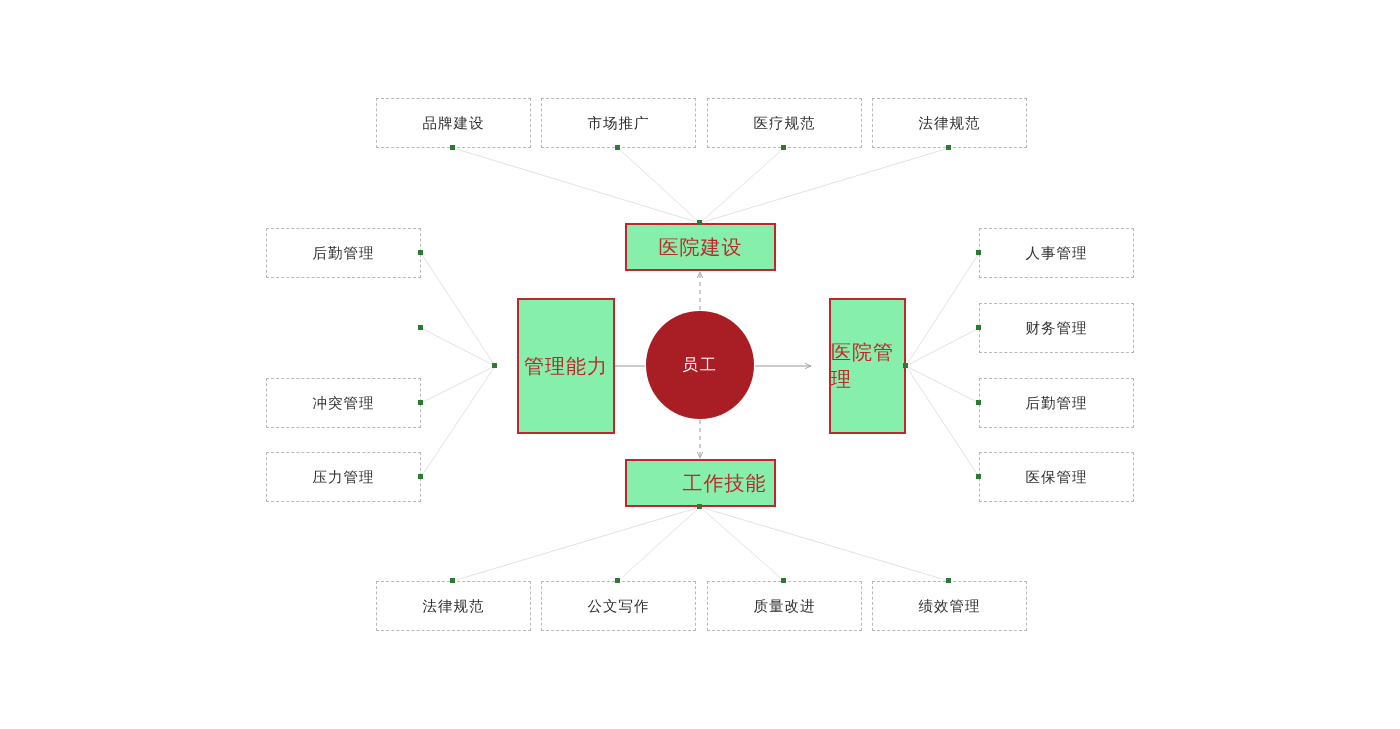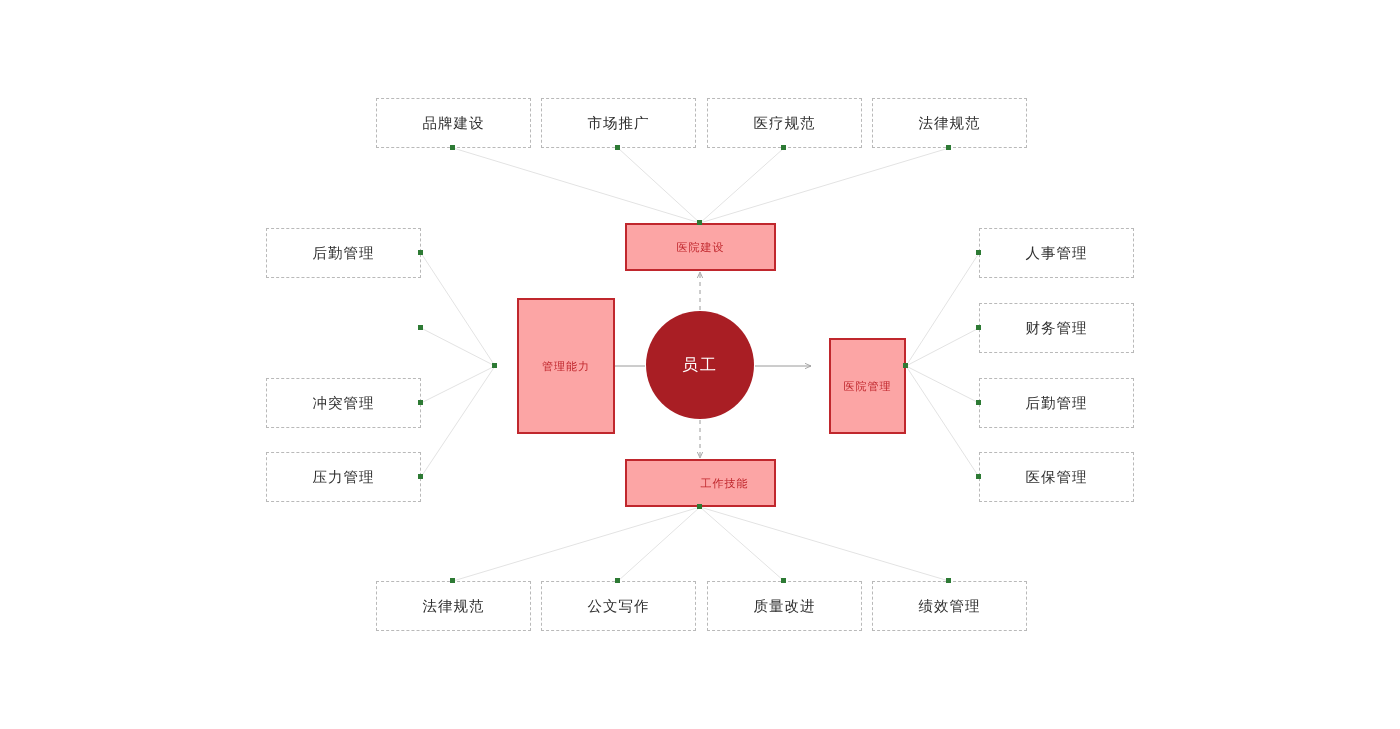--- a/index.html
+++ b/index.html
@@ -22,23 +22,23 @@
     color:#2f2f2f;
     letter-spacing:1px;
     z-index:3;
   }
 
   
   .branch{
     position:absolute;
     box-sizing:border-box;
     border:2px solid #c0272d;
-    background:#fca5a5;
+    background:#86efac;
     display:flex;align-items:center;justify-content:center;
-    font-size:11px;
+    font-size:20px;
     color:#c0272d;
     letter-spacing:1px;
     z-index:4;
   }
 
   
   .hub{
     position:absolute;
     border-radius:50%;
     background:#a91e24;
@@ -105,21 +105,21 @@
   </div>
 
   <div class="branch" style="left:625px;top:223px;width:151px;height:48px;">
     <span>医院建设</span>
   </div>
 
   <div class="branch" style="left:517px;top:298px;width:98px;height:136px;">
     <span>管理能力</span>
   </div>
 
-  <div class="branch" style="left:829px;top:298px;width:77px;height:96px;margin-top:40px;">
+  <div class="branch" style="left:829px;top:298px;width:77px;height:136px;">
     <span>医院管理</span>
   </div>
 
   <div class="branch" style="left:625px;top:459px;width:151px;height:48px;padding-left:48px;">
     <span>工作技能</span>
   </div>
 
   <div class="leaf" style="left:376px;top:98px;width:155px;height:50px;">
     <span>品牌建设</span>
   </div>

